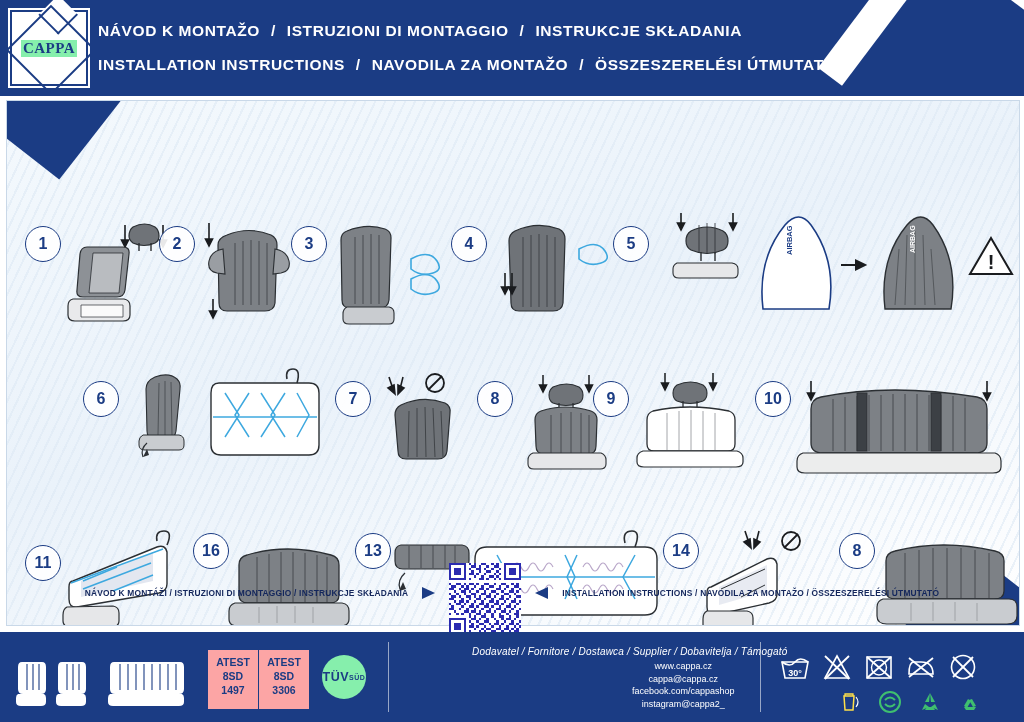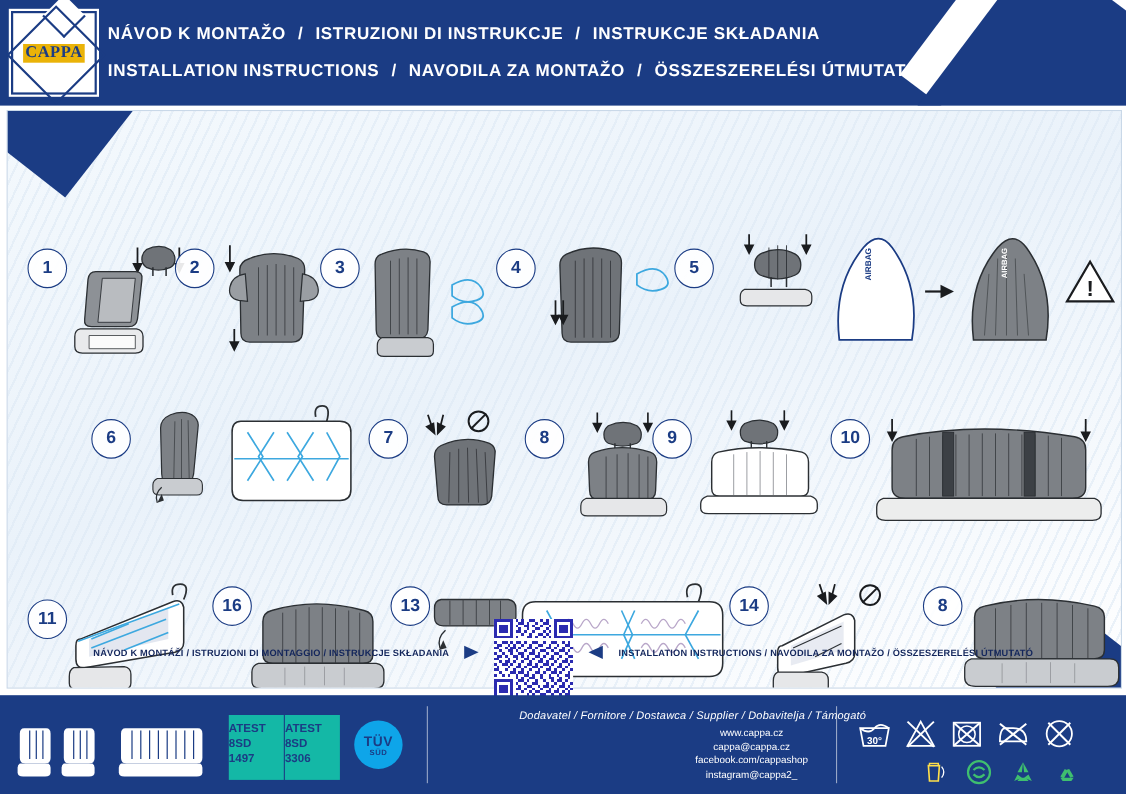--- a/index.html
+++ b/index.html
@@ -88,21 +88,21 @@
     transform: rotate(45deg);
   }
   .logo-text {
     position: relative;
     z-index: 3;
     font-size: 15px;
     font-weight: bold;
     letter-spacing: .5px;
     color: #1b3c84;
     font-family: "Liberation Serif", serif;
-    background: #eab308;
+    background: #86efac;
     padding: 0 2px;
   }
   .header-lines {
     position: absolute;
     left: 98px; top: 14px;
     color: #ffffff;
   }
   .header-line {
     font-size: 15.5px;
     font-weight: bold;
@@ -187,36 +187,37 @@
     left: 0; top: 632px;
     width: 1024px; height: 90px;
     background: #1b3c84;
   }
   .footer-inner {
     position: absolute;
     left: 0; top: 0; right: 0; bottom: 0;
   }
   .atest {
     position: absolute;
-    background: #14b8a6;
+    background: #fca5a5;
     color: #1b3c84;
     font-size: 10.5px;
     font-weight: bold;
+    text-align: center;
     line-height: 14px;
     padding-top: 5px;
     font-family: "Liberation Sans", sans-serif;
   }
   .tuv {
     position: absolute;
     width: 44px; height: 44px;
     border-radius: 50%;
-    background: #0ea5e9;
+    background: #86efac;
     color: #1b3c84;
     display: flex;
-    flex-direction: column;
+    flex-direction: row;
     align-items: center;
     justify-content: center;
     font-weight: bold;
   }
   .tuv .t1 { font-size: 12.5px; letter-spacing: .5px; }
   .tuv .t2 { font-size: 7px; letter-spacing: .5px; }
   .vline {
     position: absolute;
     width: 1px;
     background: rgba(255,255,255,0.55);
@@ -266,21 +267,21 @@
       <div class="logo-inner">
         <div class="logo-diamond"></div>
         <span class="logo-text">CAPPA</span>
       </div>
     </div>
 
     <div class="header-lines">
       <div class="header-line">
         <span>NÁVOD K MONTAŽO</span>
         <span class="header-sep">/</span>
-        <span>ISTRUZIONI DI INSTRUKCJE</span>
+        <span>ISTRUZIONI DI MONTAGGIO</span>
         <span class="header-sep">/</span>
         <span>INSTRUKCJE SKŁADANIA</span>
       </div>
       <div class="header-line">
         <span>INSTALLATION INSTRUCTIONS</span>
         <span class="header-sep">/</span>
         <span>NAVODILA ZA MONTAŽO</span>
         <span class="header-sep">/</span>
         <span>ÖSSZESZERELÉSI ÚTMUTATÓ</span>
       </div>

